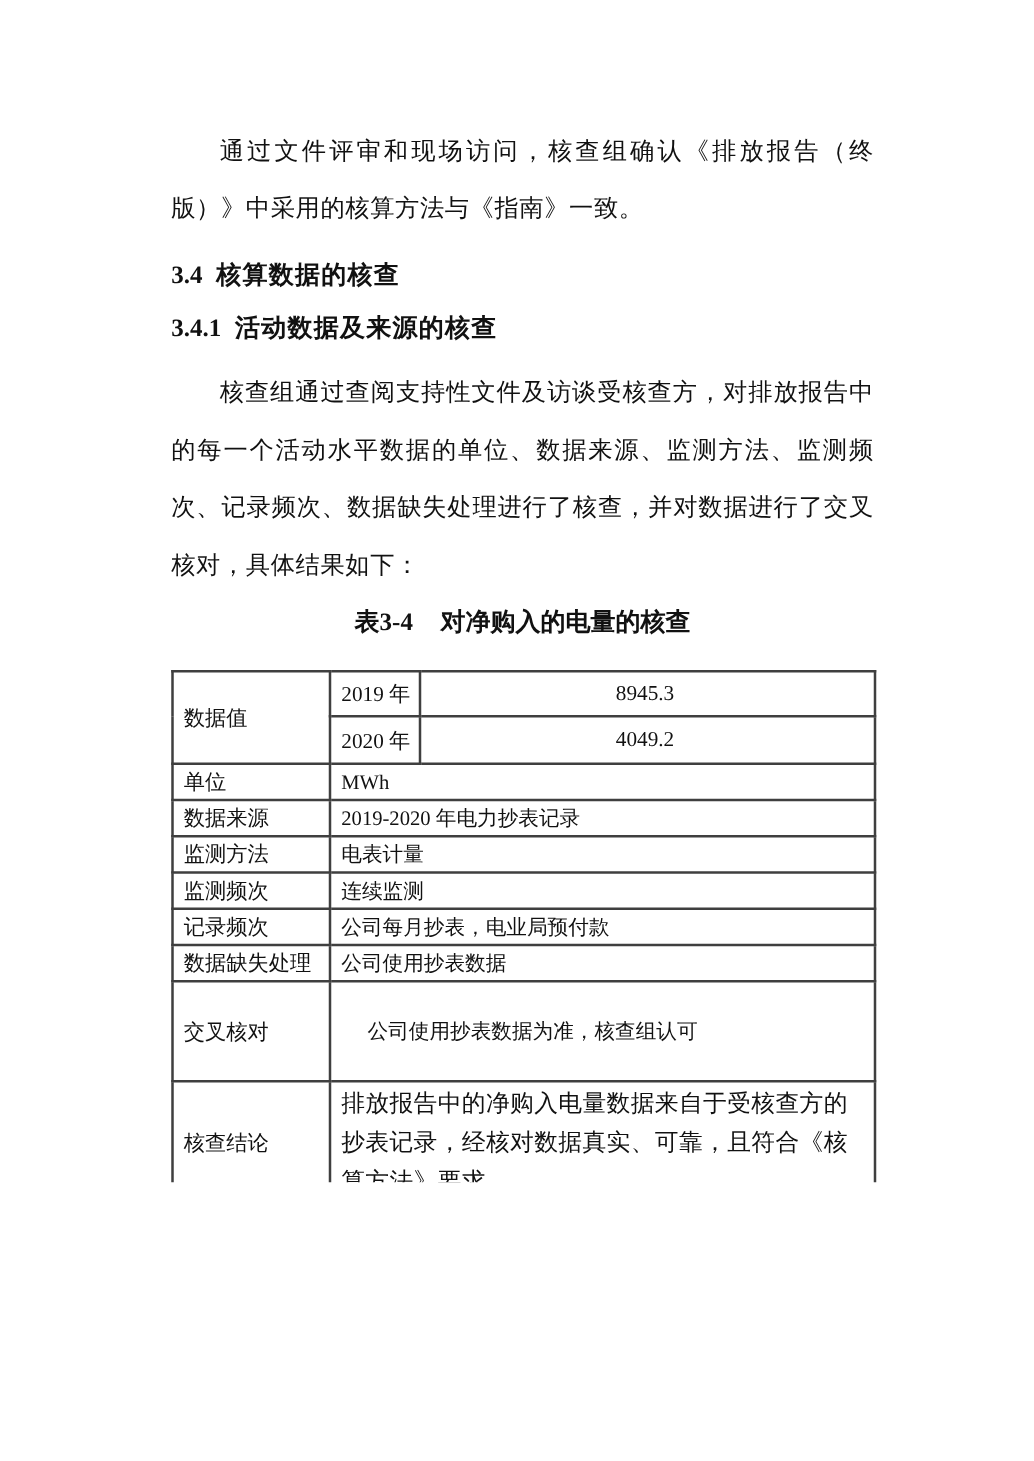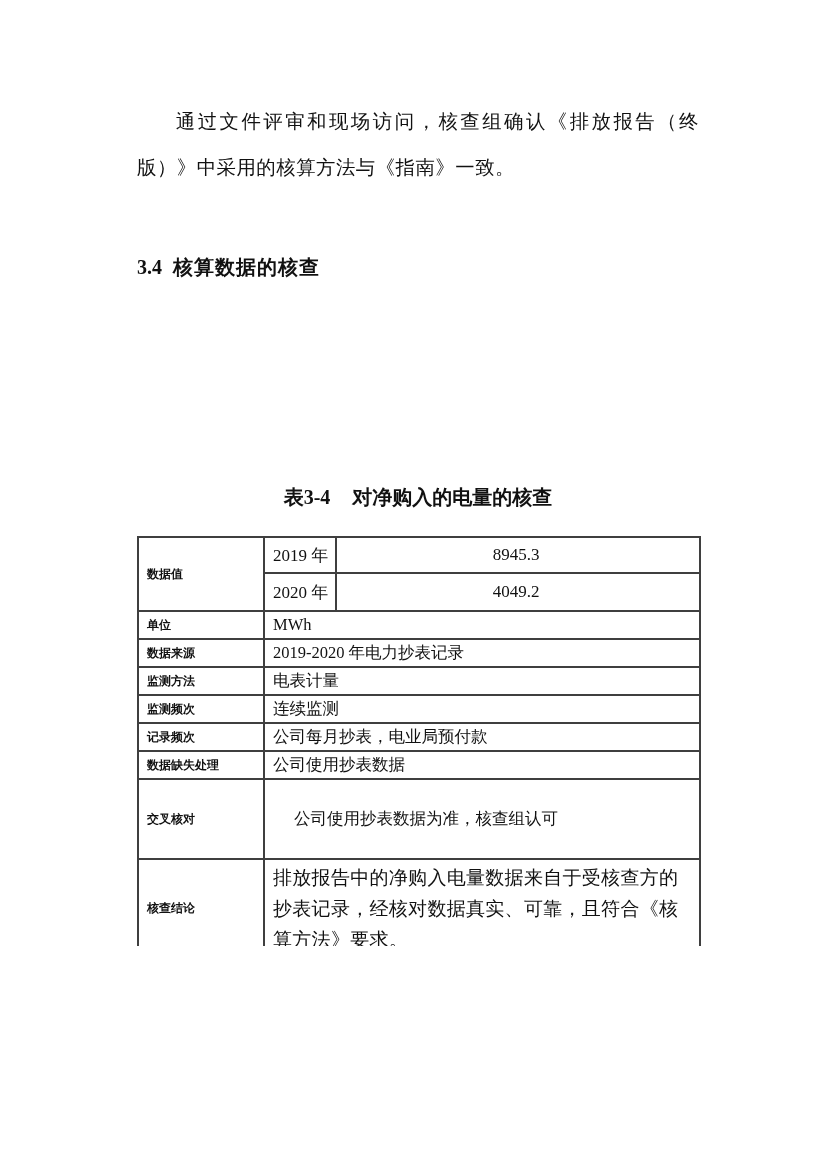--- a/index.html
+++ b/index.html
@@ -11,60 +11,62 @@
   }
   .para{
     position:absolute;left:137px;width:562px;margin:0;
     font-size:19.4px;line-height:46px;
     text-align:justify;text-justify:inter-character;text-indent:2em;
     letter-spacing:0.5px;
   }
   #p1{top:99px;}
   #p2{top:292px;}
   .heading{position:absolute;left:137px;margin:0;font-size:20px;font-weight:bold;letter-spacing:1px;}
-  #h34{top:206px;margin-top:48px;}
+  #h34{top:206px;}
   #h341{top:249px;}
   .heading .hnum{margin-right:11px;letter-spacing:0;}
   .tcap{position:absolute;left:137px;width:562px;text-align:center;font-weight:bold;margin:0;}
   #cap34{top:484px;font-size:20px;}
   #cap35{top:958px;font-size:21px;}
   .tcap .caplabel{margin-right:22px;letter-spacing:0;}
   table.vtable{
     position:absolute;left:137px;top:536px;width:562px;
     border-collapse:collapse;table-layout:fixed;
   }
   .vtable td{
     border:2px solid #3f3f3f;
     font-size:16.5px;
     padding:2px 6px 2px 8px;
     vertical-align:middle;
     overflow:hidden;
   }
-  .vtable td.label{font-weight:bold;font-size:12px;}
+  .vtable td.label{font-weight:normal;font-size:17px;}
   tr.r2019{height:36px;}
   tr.r2020{height:38px;}
   tr.simple{height:28px;}
   tr.cross{height:80px;}
   tr.concl{height:75px;}
   td.num{text-align:center;font-size:17px;padding-left:2px;}
   td.year{font-size:17px;}
   tr.r2020 td{border-top:2px solid #b5b5b5;border-radius:11px;}
   td.crossval{padding-left:29px;}
   td.conclval{font-size:19px;line-height:31px;padding-right:4px;letter-spacing:0.3px;}
 </style>
 </head>
 <body>
 
 <div class="page">
 
   <p class="para" id="p1">通过文件评审和现场访问，核查组确认《排放报告（终版）》中采用的核算方法与《指南》一致。</p>
 
   <h2 class="heading" id="h34"><span class="hnum">3.4</span><span>核算数据的核查</span></h2>
 
+  <h3 class="heading" id="h341"><span class="hnum">3.4.1</span><span>活动数据及来源的核查</span></h3>
 
+  <p class="para" id="p2">核查组通过查阅支持性文件及访谈受核查方，对排放报告中的每一个活动水平数据的单位、数据来源、监测方法、监测频次、记录频次、数据缺失处理进行了核查，并对数据进行了交叉核对，具体结果如下：</p>
 
   <p class="tcap" id="cap34"><span class="caplabel">表3-4</span><span>对净购入的电量的核查</span></p>
 
   <table class="vtable">
     <colgroup>
       <col style="width:126px">
       <col style="width:72px">
       <col style="width:364px">
     </colgroup>
     <tbody>

